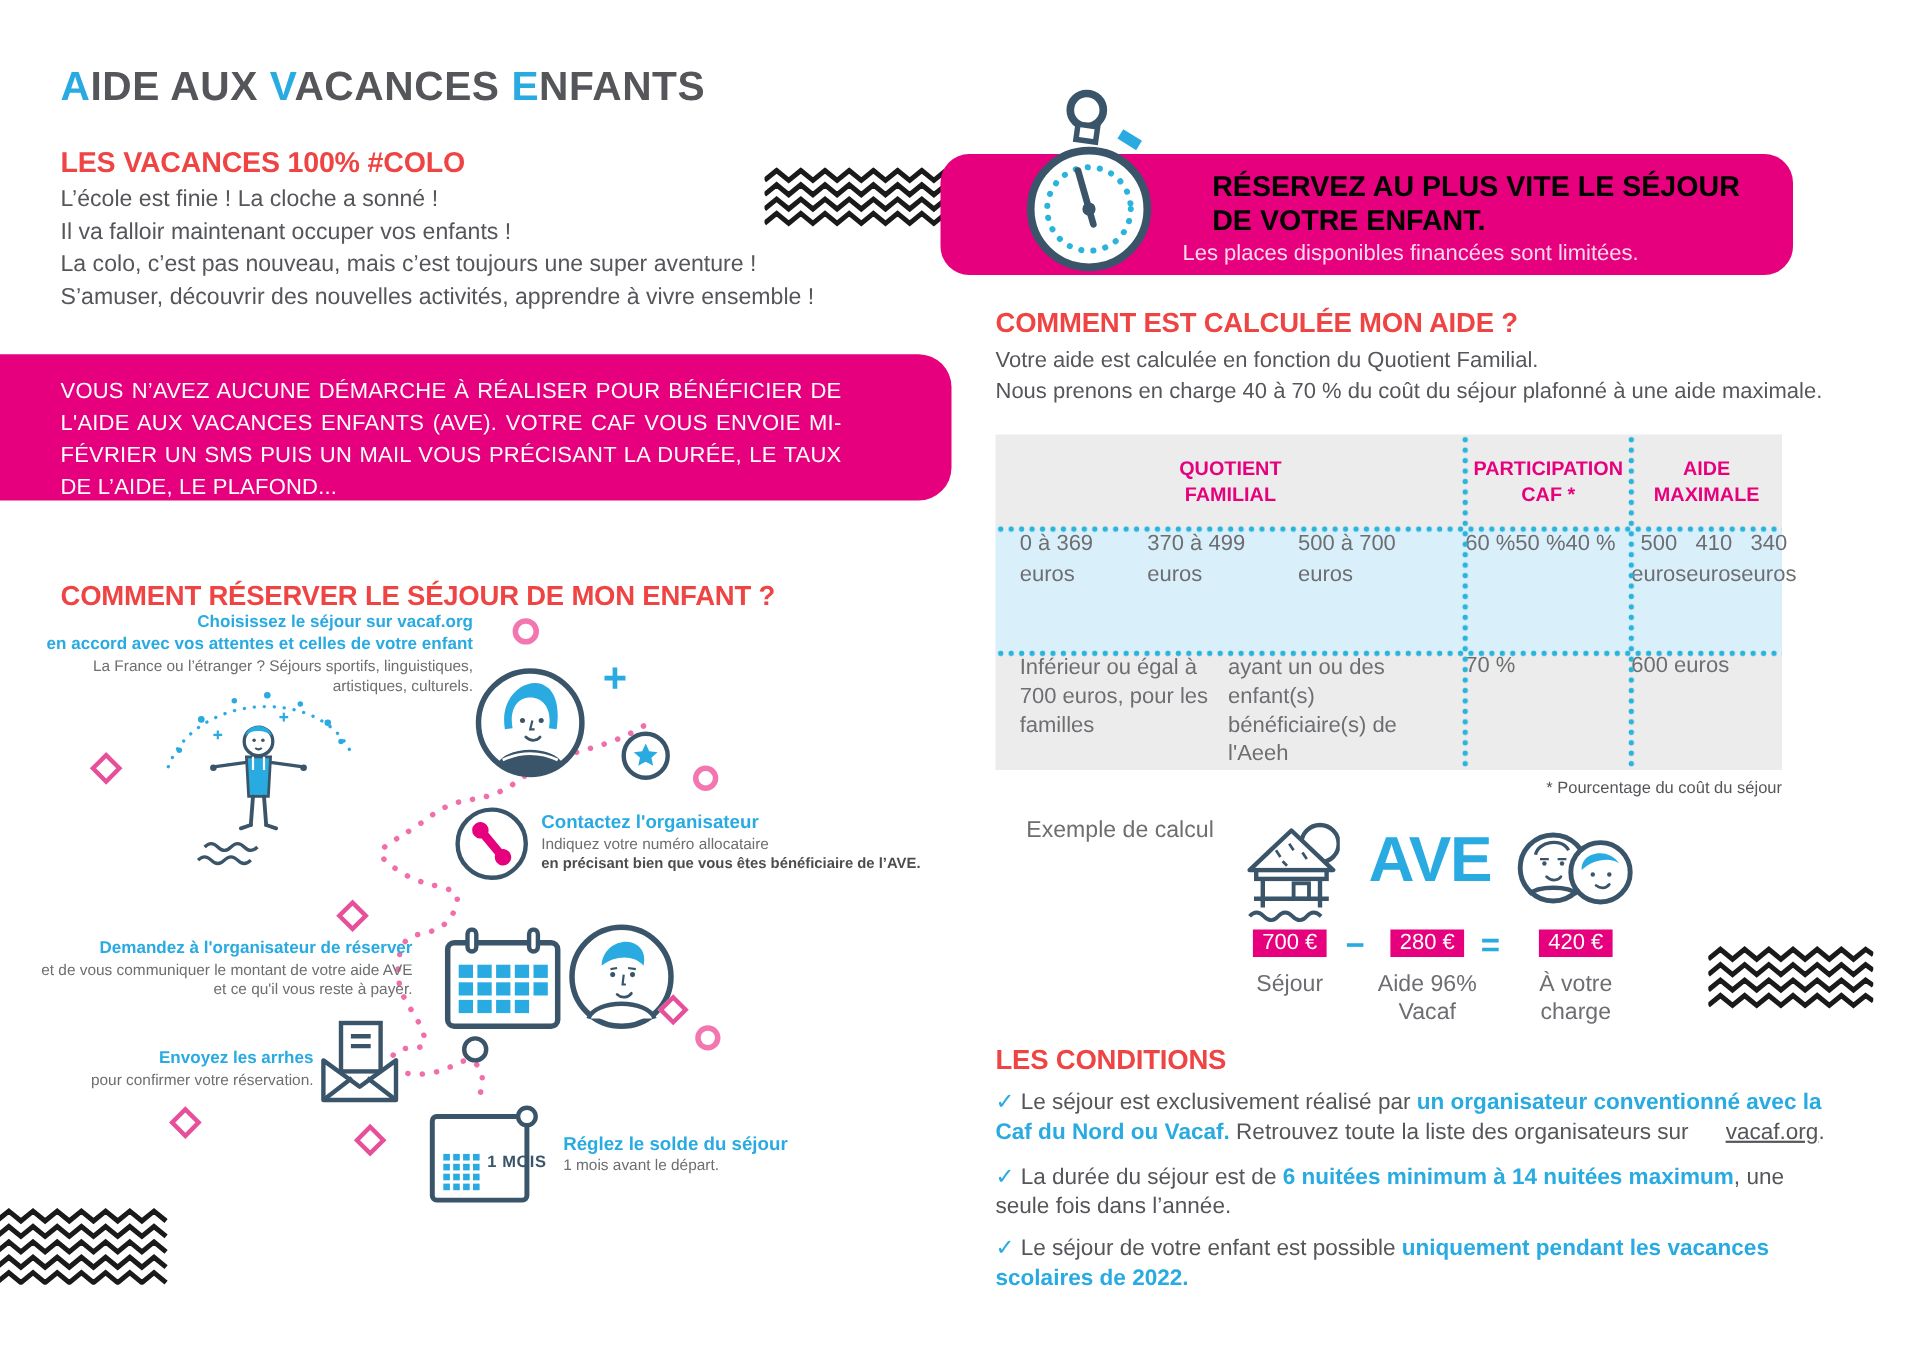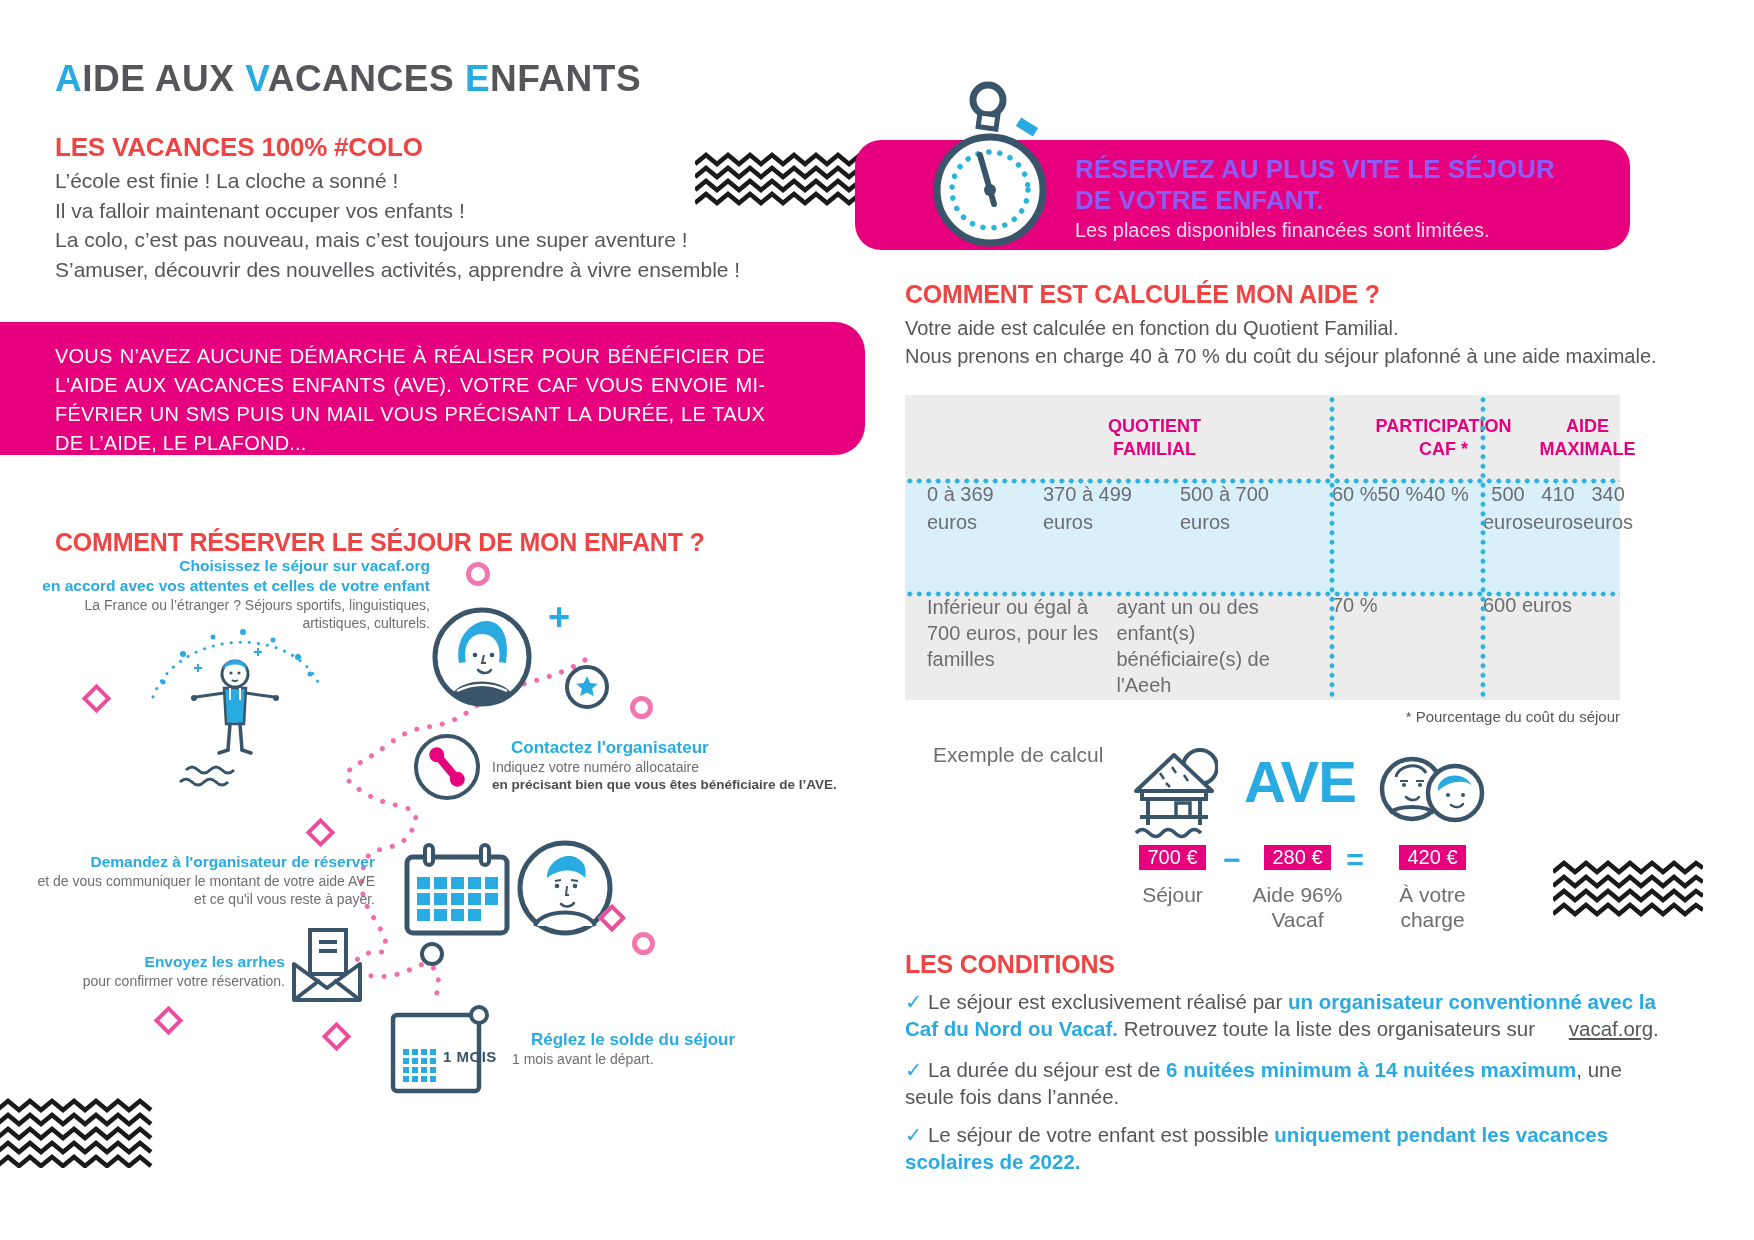--- a/index.html
+++ b/index.html
@@ -7,28 +7,28 @@
         font-family:"Liberation Sans","DejaVu Sans",sans-serif;color:#55565a;border-radius:15px;}
   .abs{position:absolute;}
   .doc-title{font-size:37px;font-weight:700;color:#55565a;letter-spacing:.5px;white-space:nowrap;}
   .doc-title .acc{color:#29abe2;}
   .sec-h{font-size:25px;font-weight:700;color:#ef4444;letter-spacing:-.2px;white-space:nowrap;}
   .body-lines div{font-size:21px;line-height:29.5px;color:#55565a;white-space:nowrap;}
   .notice-box{background:#e6007e;color:#fff;border-radius:0 30px 30px 0;
               padding:20px 100px 18px 55px;box-sizing:border-box;
               font-size:20px;line-height:29px;text-align:justify;letter-spacing:.2px;}
   .banner{background:#e6007e;border-radius:26px;}
-  .banner-t{font-size:26px;line-height:31px;font-weight:700;color:#8b5cf6;white-space:nowrap;}
+  .banner-t{font-size:26px;line-height:31px;font-weight:700;color:#000000;white-space:nowrap;margin-left:27px;}
   .banner-s{font-size:20px;color:#fbd9ec;margin-top:3px;white-space:nowrap;}
   .ta-r{text-align:right;}
-  .step-t{font-size:15.5px;font-weight:700;color:#29abe2;line-height:20px;padding-left:19px;}
+  .step-t{font-size:15.5px;font-weight:700;color:#29abe2;line-height:20px;}
   .step-s{font-size:14px;color:#6d6e71;line-height:18px;}
   .step-sb{font-size:13.5px;color:#4c4d4f;font-weight:700;line-height:18px;}
   .thead{font-size:18px;font-weight:700;color:#e6007e;line-height:23px;text-align:center;
-         display:flex;flex-direction:column;justify-content:center;box-sizing:border-box;margin-left:36px;}
+         display:flex;flex-direction:column;justify-content:center;box-sizing:border-box;}
   .tcell{font-size:20px;color:#6d6e71;display:flex;flex-direction:row;box-sizing:border-box;}
   .c{text-align:center;}
   .dots-h{height:6px;background-image:radial-gradient(circle,#2ab4dc 2.2px,rgba(42,180,220,0) 2.8px);background-size:9.5px 6px;}
   .dots-v{width:6px;background-image:radial-gradient(circle,#2ab4dc 2.2px,rgba(42,180,220,0) 2.8px);background-size:6px 9.5px;}
   .footnote{font-size:15px;color:#55565a;}
   .chip{background:#e6007e;color:#fff;font-size:20px;padding:1px 8px;display:inline-block;}
   .op{color:#29abe2;font-weight:700;font-size:30px;line-height:30px;}
   .calc-lbl{font-size:21px;line-height:25px;color:#6d6e71;text-align:center;}
   .ave{font-size:58px;font-weight:700;color:#29abe2;letter-spacing:-1px;text-align:center;}
   .cond{font-size:20.5px;line-height:27px;color:#55565a;width:770px;}

